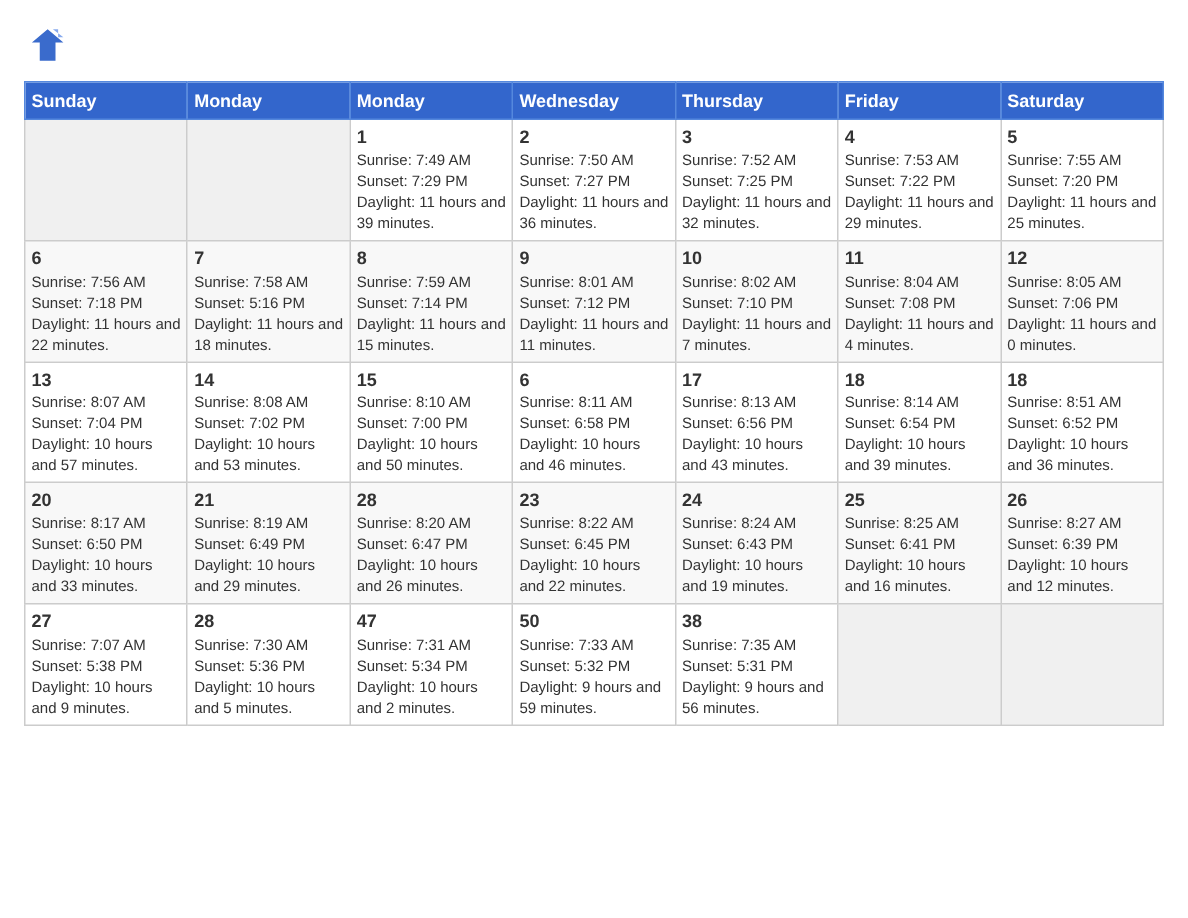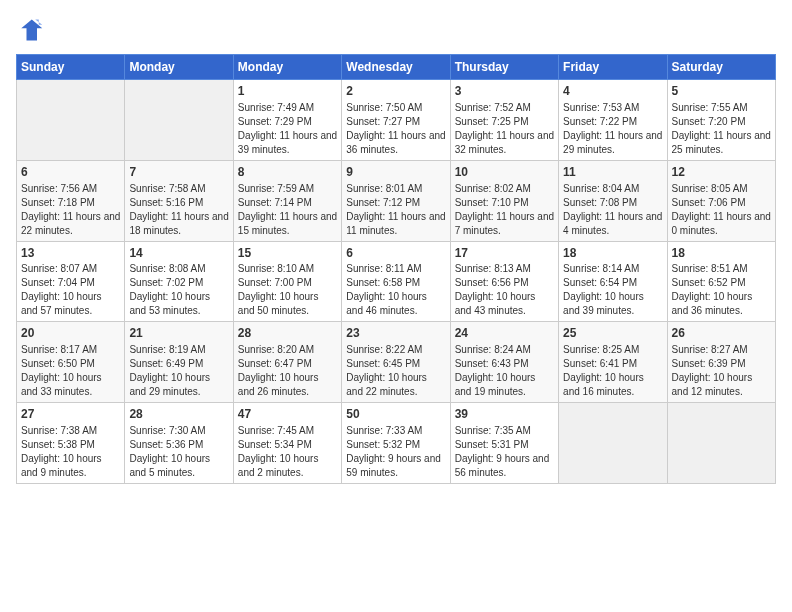--- a/index.html
+++ b/index.html
@@ -277,44 +277,44 @@
         <td>
           <span class="day-num">26</span>
           <div class="day-detail">Sunrise: 8:27 AM
 Sunset: 6:39 PM
 Daylight: 10 hours and 12 minutes.</div>
         </td>
       </tr>
       <tr>
         <td>
           <span class="day-num">27</span>
-          <div class="day-detail">Sunrise: 7:38 AM
+          <div class="day-detail">Sunrise: 7:07 AM
 Sunset: 5:38 PM
 Daylight: 10 hours and 9 minutes.</div>
         </td>
         <td>
           <span class="day-num">28</span>
           <div class="day-detail">Sunrise: 7:30 AM
 Sunset: 5:36 PM
 Daylight: 10 hours and 5 minutes.</div>
         </td>
         <td>
           <span class="day-num">47</span>
-          <div class="day-detail">Sunrise: 7:45 AM
+          <div class="day-detail">Sunrise: 7:31 AM
 Sunset: 5:34 PM
 Daylight: 10 hours and 2 minutes.</div>
         </td>
         <td>
           <span class="day-num">50</span>
           <div class="day-detail">Sunrise: 7:33 AM
 Sunset: 5:32 PM
 Daylight: 9 hours and 59 minutes.</div>
         </td>
         <td>
-          <span class="day-num">39</span>
+          <span class="day-num">38</span>
           <div class="day-detail">Sunrise: 7:35 AM
 Sunset: 5:31 PM
 Daylight: 9 hours and 56 minutes.</div>
         </td>
         <td class="empty"></td>
         <td class="empty"></td>
       </tr>
     </tbody>
 </table>
 

